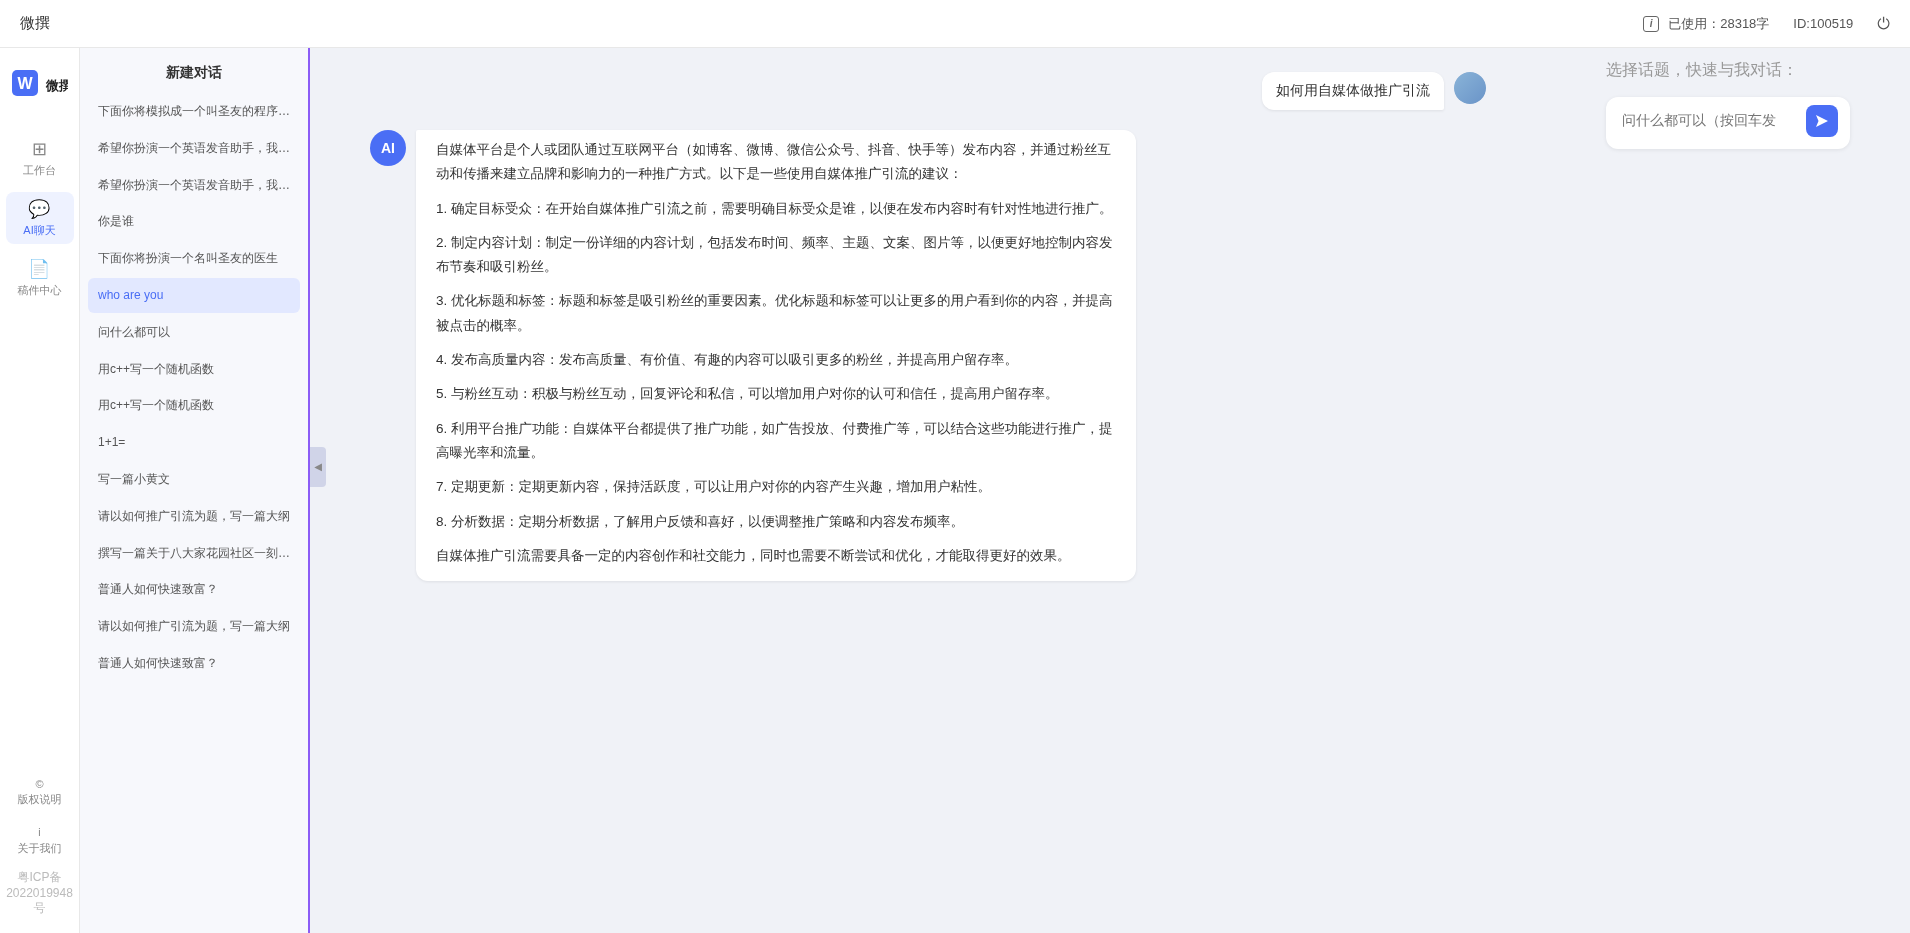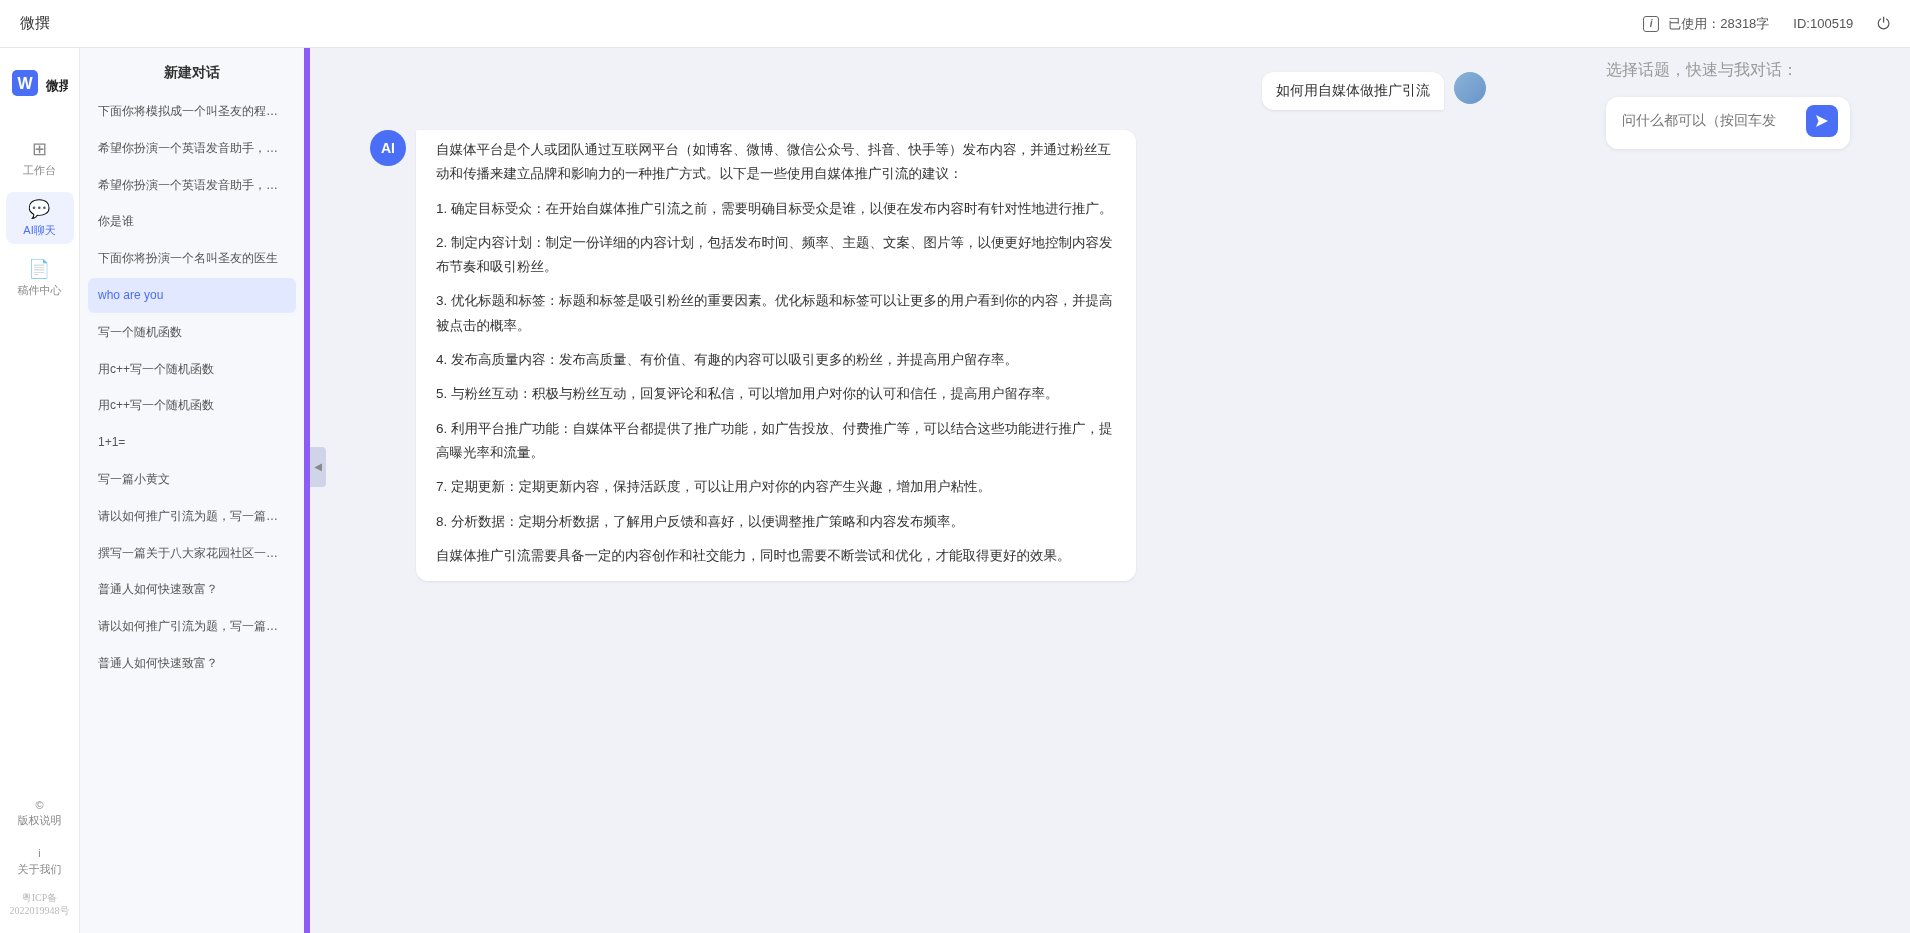--- a/index.html
+++ b/index.html
@@ -108,33 +108,32 @@
       flex-direction: column;
       align-items: center;
       justify-content: center;
       gap: 2px;
       cursor: pointer;
       font-size: 11px;
       color: #888;
       border-radius: 8px;
     }
     .beian {
-      font-size: 10px;
+      font-size: 12px;
       color: #bbb;
       text-align: center;
       padding: 4px 4px 0;
       line-height: 1.3;
-      font-family: Liberation Serif, serif;
     }
 
     
     .sidebar {
       width: 230px;
       background: #f7f8fc;
-      border-right: 6px solid #8b5cf6;
+      border-right: 2px solid #8b5cf6;
       display: flex;
       flex-direction: column;
       overflow: hidden;
       flex-shrink: 0;
     }
     .sidebar-header {
       padding: 16px 12px 8px;
       font-size: 14px;
       font-weight: 600;
       color: #333;
@@ -384,21 +383,21 @@
 
   <div class="sidebar">
     <div class="sidebar-header">新建对话</div>
     <div class="sidebar-list">
     <div class="sidebar-item">下面你将模拟成一个叫圣友的程序员、我说...</div>
         <div class="sidebar-item">希望你扮演一个英语发音助手，我提供给你...</div>
         <div class="sidebar-item">希望你扮演一个英语发音助手，我提供给你...</div>
         <div class="sidebar-item">你是谁</div>
         <div class="sidebar-item">下面你将扮演一个名叫圣友的医生</div>
         <div class="sidebar-item active">who are you</div>
-        <div class="sidebar-item">写一个随机函数</div>
+        <div class="sidebar-item">问什么都可以</div>
         <div class="sidebar-item">用c++写一个随机函数</div>
         <div class="sidebar-item">用c++写一个随机函数</div>
         <div class="sidebar-item">1+1=</div>
         <div class="sidebar-item">写一篇小黄文</div>
         <div class="sidebar-item">请以如何推广引流为题，写一篇大纲</div>
         <div class="sidebar-item">撰写一篇关于八大家花园社区一刻钟便民生...</div>
         <div class="sidebar-item">普通人如何快速致富？</div>
         <div class="sidebar-item">请以如何推广引流为题，写一篇大纲</div>
         <div class="sidebar-item">普通人如何快速致富？</div>
       </div>

